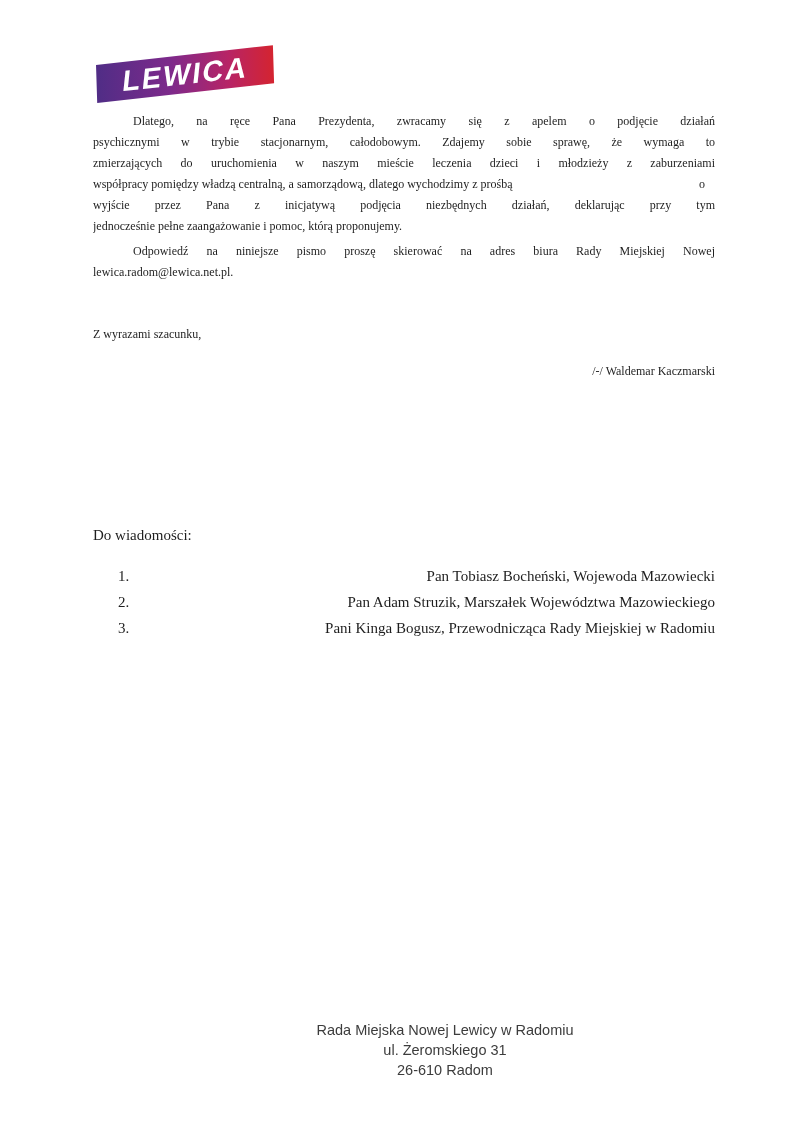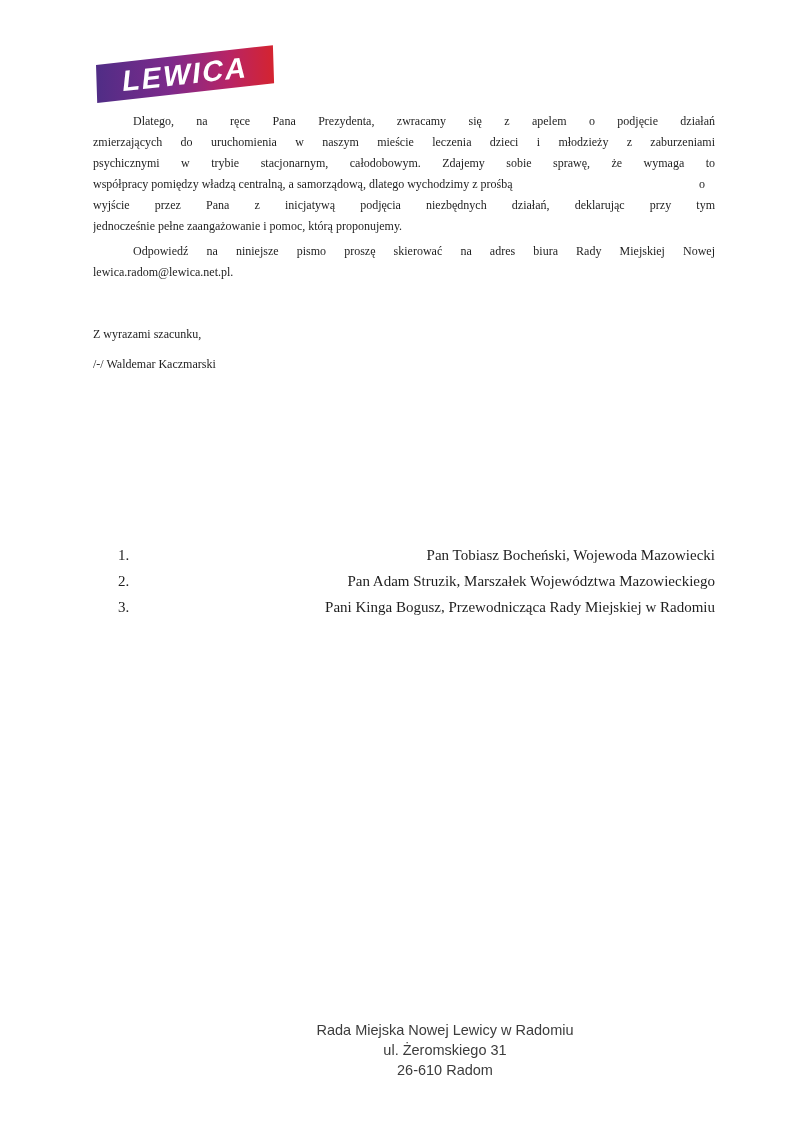--- a/index.html
+++ b/index.html
@@ -38,21 +38,21 @@
     position:absolute; left:93px; top:111px; width:622px;
     font-size:12px; line-height:21px;
   }
   .tline { height:21px; overflow:hidden; }
   .jline { text-align:justify; text-align-last:justify; }
   .indent { padding-left:40px; }
   .split { display:flex; justify-content:space-between; padding-right:10px; }
   .para2 { margin-top:4px; }
 
   .closing  { margin-top:41px; text-align:left; height:21px; }
-  .signature{ margin-top:9px;  text-align:left; height:21px; }
+  .signature{ margin-top:16px;  text-align:right; height:21px; }
 
   
   .cc { position:absolute; left:93px; top:525px; width:622px; font-size:15px; }
   .cc-heading { height:21px; line-height:21px; }
   .cc-list { margin-top:17px; }
   .cc-item { display:flex; line-height:26px; height:26px; }
   .cc-num  { width:25px; margin-left:25px; flex:0 0 auto; }
   .cc-text { flex:1 1 auto;text-align:right; }
 
   
@@ -72,40 +72,41 @@
 <div class="page">
 
   <div class="logo-wrap">
     <span class="logo-text">LEWICA</span>
   </div>
 
   <div class="body-text">
 
     <div class="para1">
       <div class="tline jline indent">Dlatego, na ręce Pana Prezydenta, zwracamy się z apelem o podjęcie działań</div>
+      <div class="tline jline">psychicznymi w trybie stacjonarnym, całodobowym. Zdajemy sobie sprawę, że wymaga to</div>
       <div class="tline jline">zmierzających do uruchomienia w naszym mieście leczenia dzieci i młodzieży z zaburzeniami</div>
-      <div class="tline jline">psychicznymi w trybie stacjonarnym, całodobowym. Zdajemy sobie sprawę, że wymaga to</div>
       <div class="tline split">
         <span>współpracy pomiędzy władzą centralną, a samorządową, dlatego wychodzimy z prośbą</span>
         <span>o</span>
       </div>
       <div class="tline jline">wyjście przez Pana z inicjatywą podjęcia niezbędnych działań, deklarując przy tym</div>
       <div class="tline">jednocześnie pełne zaangażowanie i pomoc, którą proponujemy.</div>
     </div>
 
     <div class="para2">
       <div class="tline jline indent">Odpowiedź na niniejsze pismo proszę skierować na adres biura Rady Miejskiej Nowej</div>
       <div class="tline">lewica.radom@lewica.net.pl.</div>
     </div>
 
     <div class="closing">Z wyrazami szacunku,</div>
     <div class="signature">/-/ Waldemar Kaczmarski</div>
   </div>
 
   <div class="cc">
+    <div class="cc-heading">Do wiadomości:</div>
     <div class="cc-list">
       <div class="cc-item">
         <span class="cc-num">1.</span>
         <span class="cc-text">Pan Tobiasz Bocheński, Wojewoda Mazowiecki</span>
       </div>
       <div class="cc-item">
         <span class="cc-num">2.</span>
         <span class="cc-text">Pan Adam Struzik, Marszałek Województwa Mazowieckiego</span>
       </div>
       <div class="cc-item">

